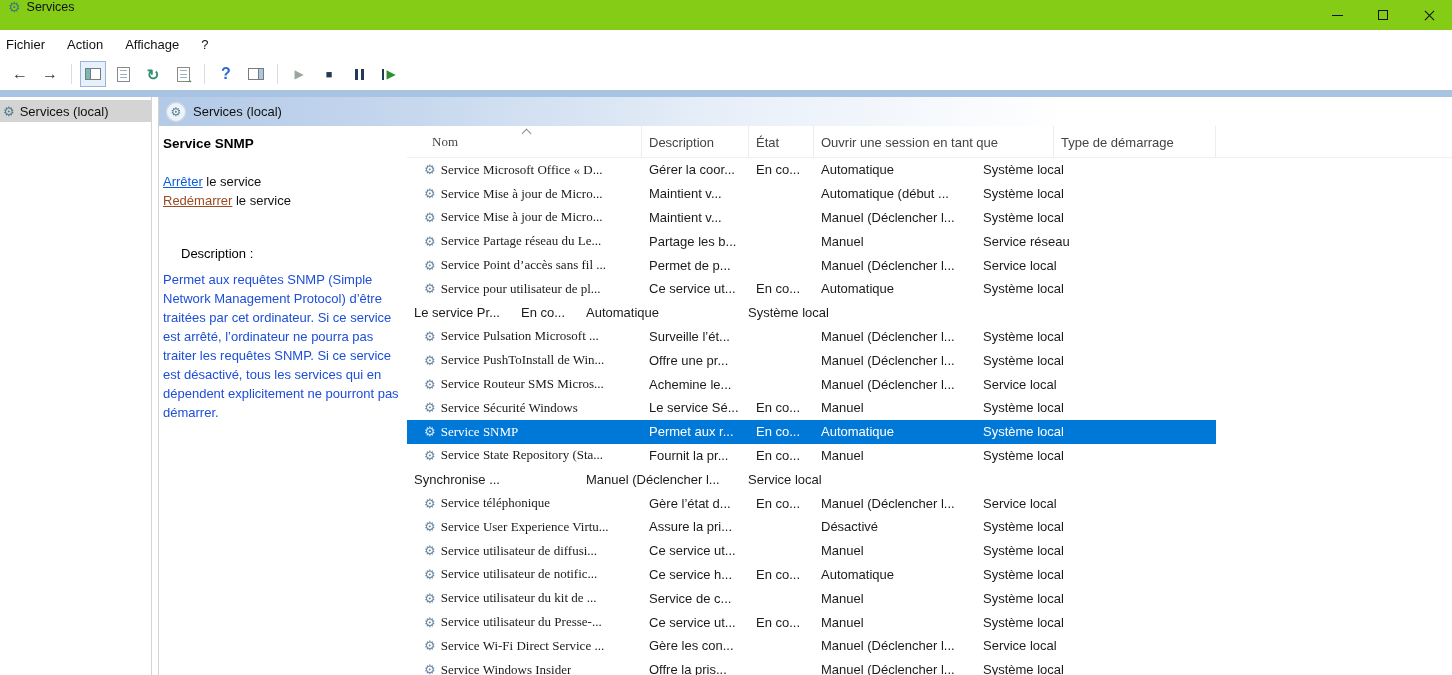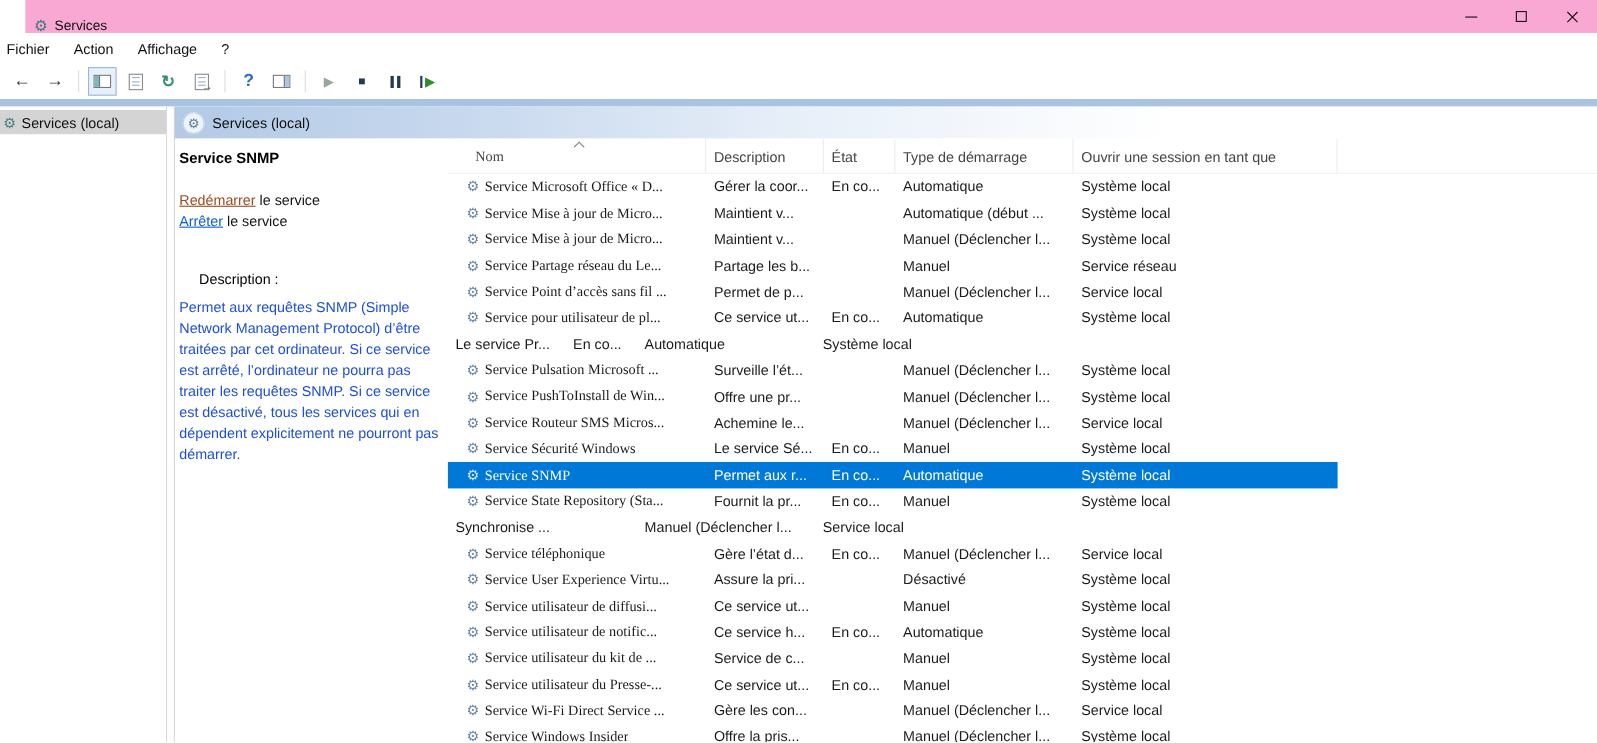--- a/index.html
+++ b/index.html
@@ -4,21 +4,21 @@
 <style>
   * { box-sizing: border-box; }
   body { margin: 0; background: #fff; }
   .window {
     width: 1452px; height: 675px; position: relative; overflow: hidden;
     font-family: "Liberation Sans", sans-serif; font-size: 13px; color: #111;
     background: #fff;
   }
 
   
-  .titlebar { height: 30px; display: flex; align-items: flex-end; background: #f9a8d4; margin-left: 23px; }
+  .titlebar { height: 30px; display: flex; align-items: flex-start; background: #84cc16; }
   .app-icon { margin-left: 8px; font-size: 14px; color: #41797c; line-height: 1; }
   .app-icon::before { content: "\2699"; }
   .title { margin-left: 6px; font-size: 12.5px; }
   .win-controls { margin-left: auto; display: flex; height: 100%; }
   .wc { width: 46px; height: 100%; display: flex; align-items: center; justify-content: center; cursor: default; }
   .min-glyph { width: 11px; height: 1px; background: #111; display: block; }
   .max-glyph { width: 10px; height: 10px; border: 1px solid #111; display: block; }
   .close-glyph { position: relative; width: 13px; height: 13px; display: block; }
   .close-glyph::before, .close-glyph::after {
     content: ""; position: absolute; left: 6px; top: 0; width: 1px; height: 13px; background: #111;
@@ -218,45 +218,45 @@
             <span class="gear"></span>
           </span>
         <span class="header-title">Services (local)</span>
       </div>
 
       <div class="result-body">
 
         <div class="extended-pane">
           <div class="svc-title">Service SNMP</div>
           <div class="svc-links">
+            <div><a class="link stop">Arrêter</a><span> le service</span></div>
             <div><a class="link restart">Redémarrer</a><span> le service</span></div>
-            <div><a class="link stop">Arrêter</a><span> le service</span></div>
           </div>
           <div class="desc-label">Description :</div>
           <div class="desc-text">Permet aux requêtes SNMP (Simple Network Management Protocol) d’être traitées par cet ordinateur. Si ce service est arrêté, l’ordinateur ne pourra pas traiter les requêtes SNMP. Si ce service est désactivé, tous les services qui en dépendent explicitement ne pourront pas démarrer.</div>
         </div>
 
         <div class="list-pane">
           <div class="list-header">
             <div class="hcell c-name">
               <span class="sort-chevron"></span>
               <span>Nom</span>
             </div>
             <div class="hcell c-desc">
                 <span>Description</span>
               </div>
             <div class="hcell c-state">
                 <span>État</span>
               </div>
+            <div class="hcell c-logon">
+                <span>Ouvrir une session en tant que</span>
+              </div>
             <div class="hcell c-type">
                 <span>Type de démarrage</span>
               </div>
-            <div class="hcell c-logon">
-                <span>Ouvrir une session en tant que</span>
-              </div>
           </div>
           <div class="rows">
               <div class="row">
     <div class="cell c-name">
       <span class="gear row-gear"></span>
       <span class="cell-text">Service Microsoft Office « D...</span>
     </div>
     <div class="cell c-desc">Gérer la coor...</div>
     <div class="cell c-state">En co...</div>
     <div class="cell c-type">Automatique</div>

